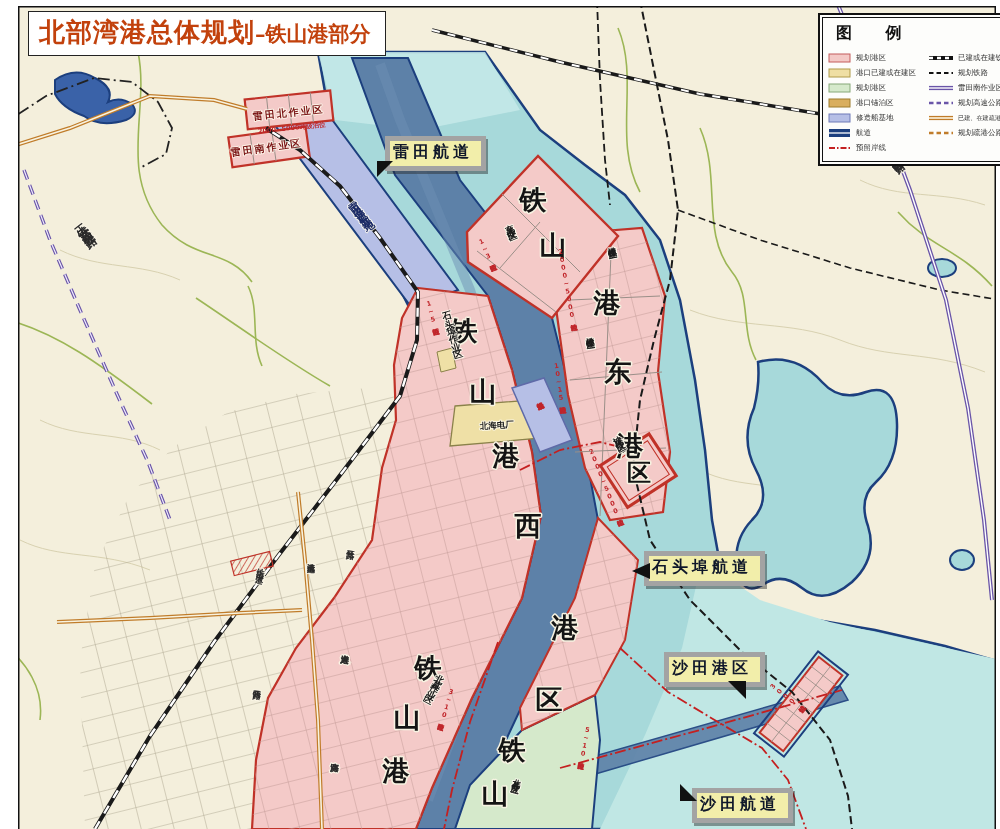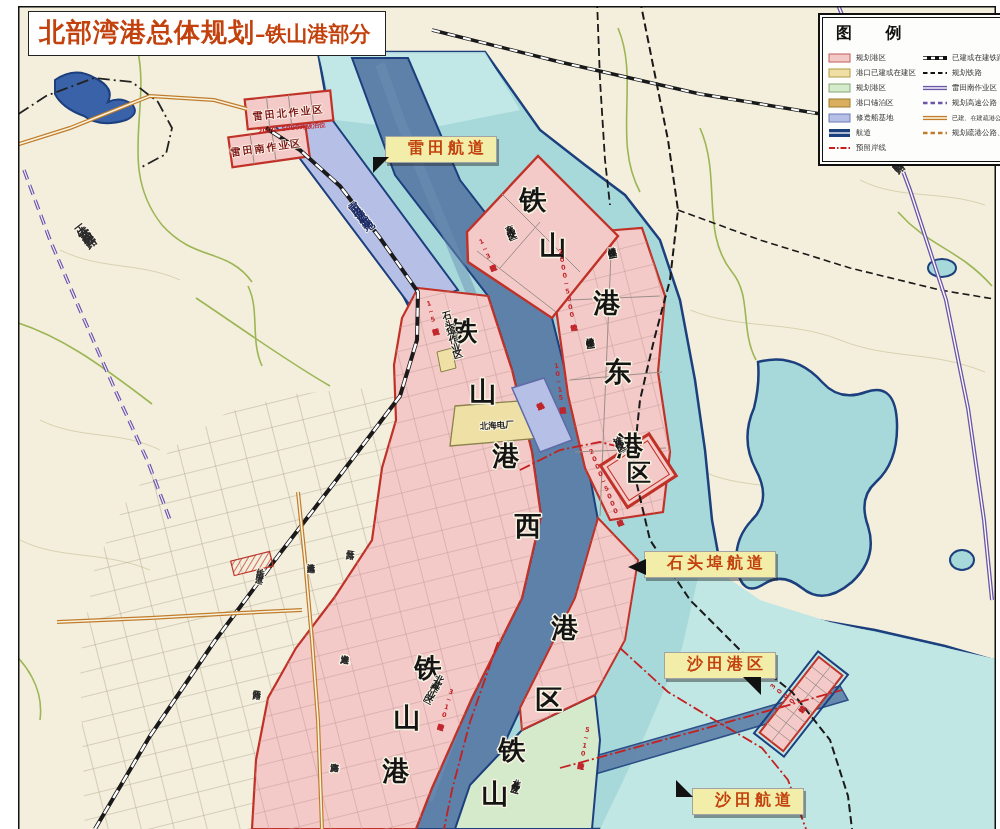--- a/index.html
+++ b/index.html
@@ -18,27 +18,27 @@
   
   .title-box{position:absolute;left:28px;top:11px;background:#fff;border:1px solid #222;
        padding:3px 14px 5px 10px;white-space:nowrap;}
   .title-main{font-family:"DejaVu Serif",serif;font-weight:bold;font-size:26px;color:#c2410c;letter-spacing:1px;}
   .title-sub{font-family:"DejaVu Serif",serif;font-weight:bold;font-size:21px;color:#c2410c;}
   .legend{position:absolute;left:818px;top:13px;width:170px;background:#fdfdfb;
        border:2px solid #111;box-shadow:inset 0 0 0 2px #fdfdfb, inset 0 0 0 3px #111;
        padding:7px 6px 8px 8px;}
   .legend-title{text-align:left;font-family:"DejaVu Serif",serif;font-weight:bold;font-size:16px;
        letter-spacing:14px;color:#111;margin:1px 0 5px 8px;}
-  .legend-cols{display:flex;gap:6px;}
+  .legend-cols{display:flex;gap:12px;}
   .lcol{flex:1;}
   .lg-row{display:flex;align-items:center;gap:4px;height:13px;margin:2px 0;}
   .lg-row span{font-size:7.5px;color:#333;white-space:nowrap;transform-origin:left center;}
-  .callout{position:absolute;background:#f2eeaa;border:1px solid #a3a3a3;color:#c2410c;
+  .callout{position:absolute;background:#f2eeaa;border:5px solid #a3a3a3;color:#0f172a;
        box-shadow:2px 3px 0 rgba(40,40,40,.45);font-family:"DejaVu Serif",serif;font-weight:bold;
-       font-size:16px;letter-spacing:4px;padding:1px 8px 3px 22px;white-space:nowrap;}
+       font-size:16px;letter-spacing:4px;padding:1px 8px 3px 3px;white-space:nowrap;}
   .ptr{position:absolute;width:0;height:0;}
 </style>
 </head>
 <body>
 
 <div id="stage">
 
 <svg id="map" width="1000" height="829" viewBox="0 0 1000 829">
   <defs>
     <clipPath id="mapclip">

